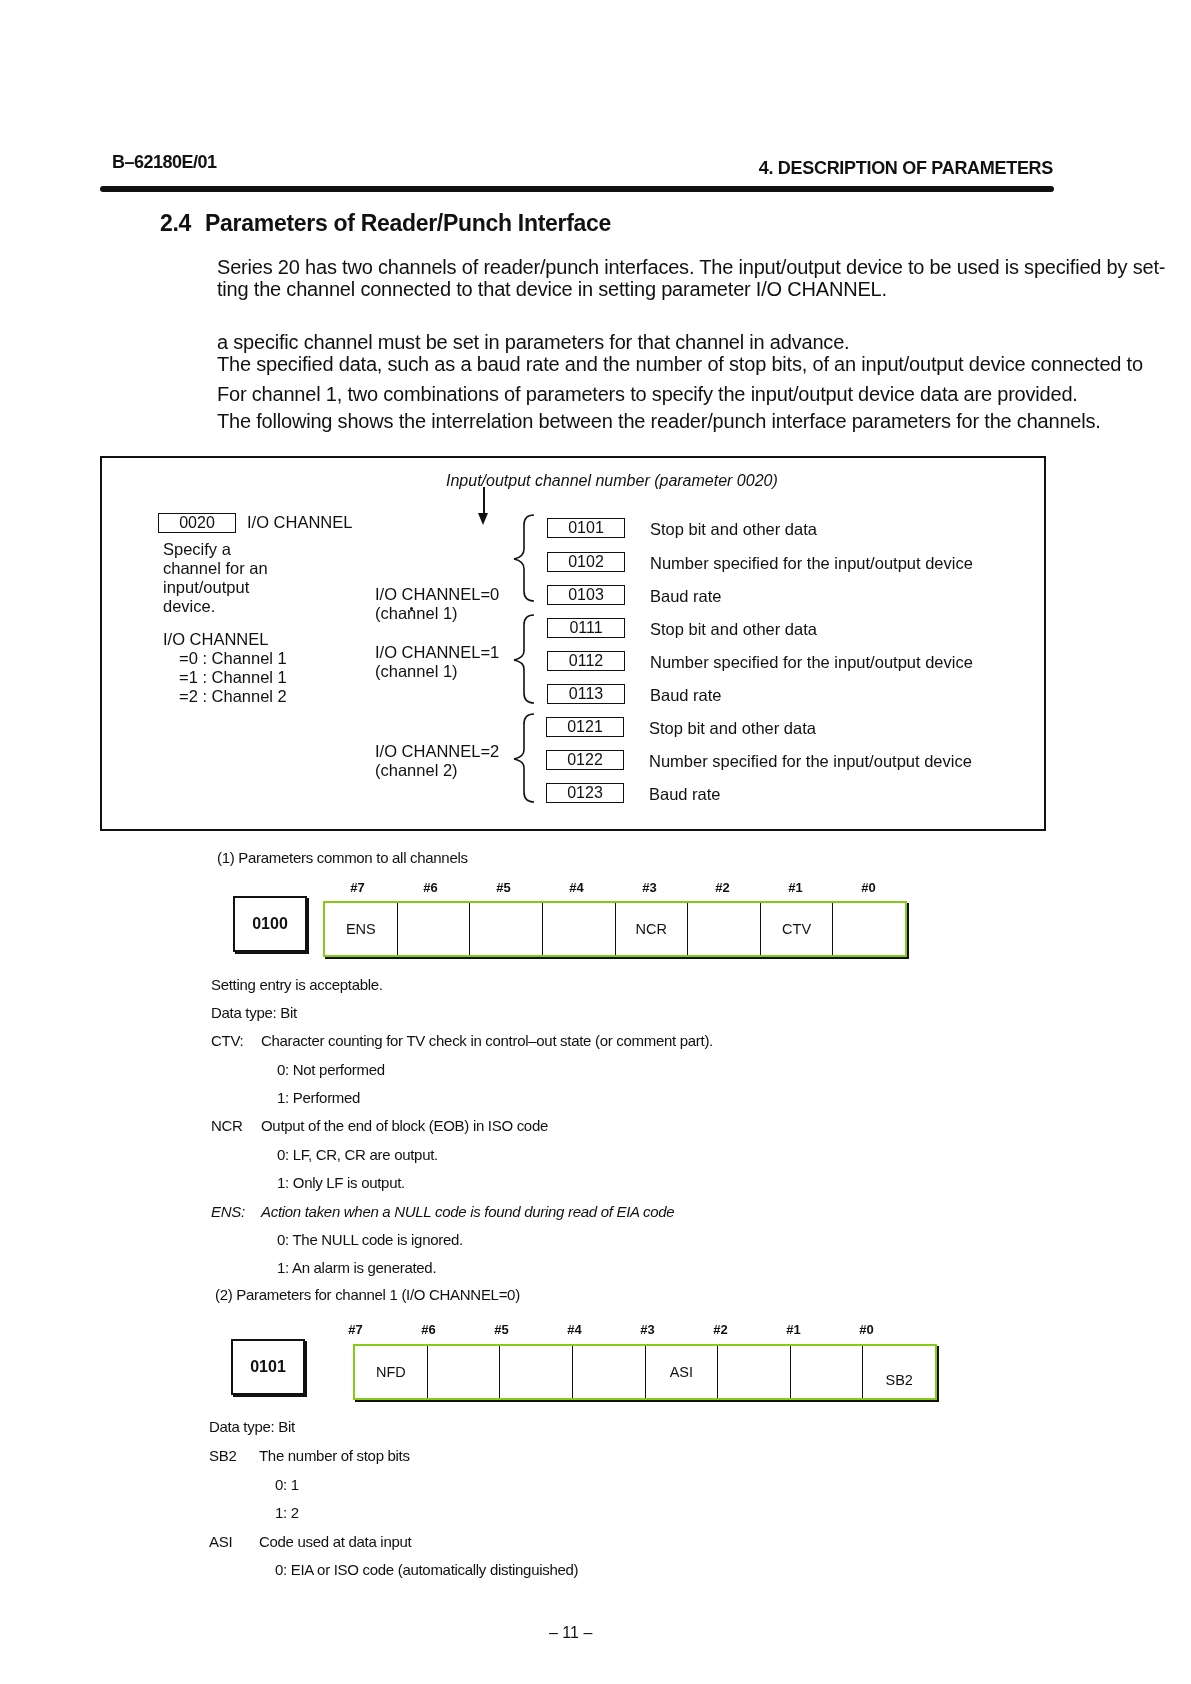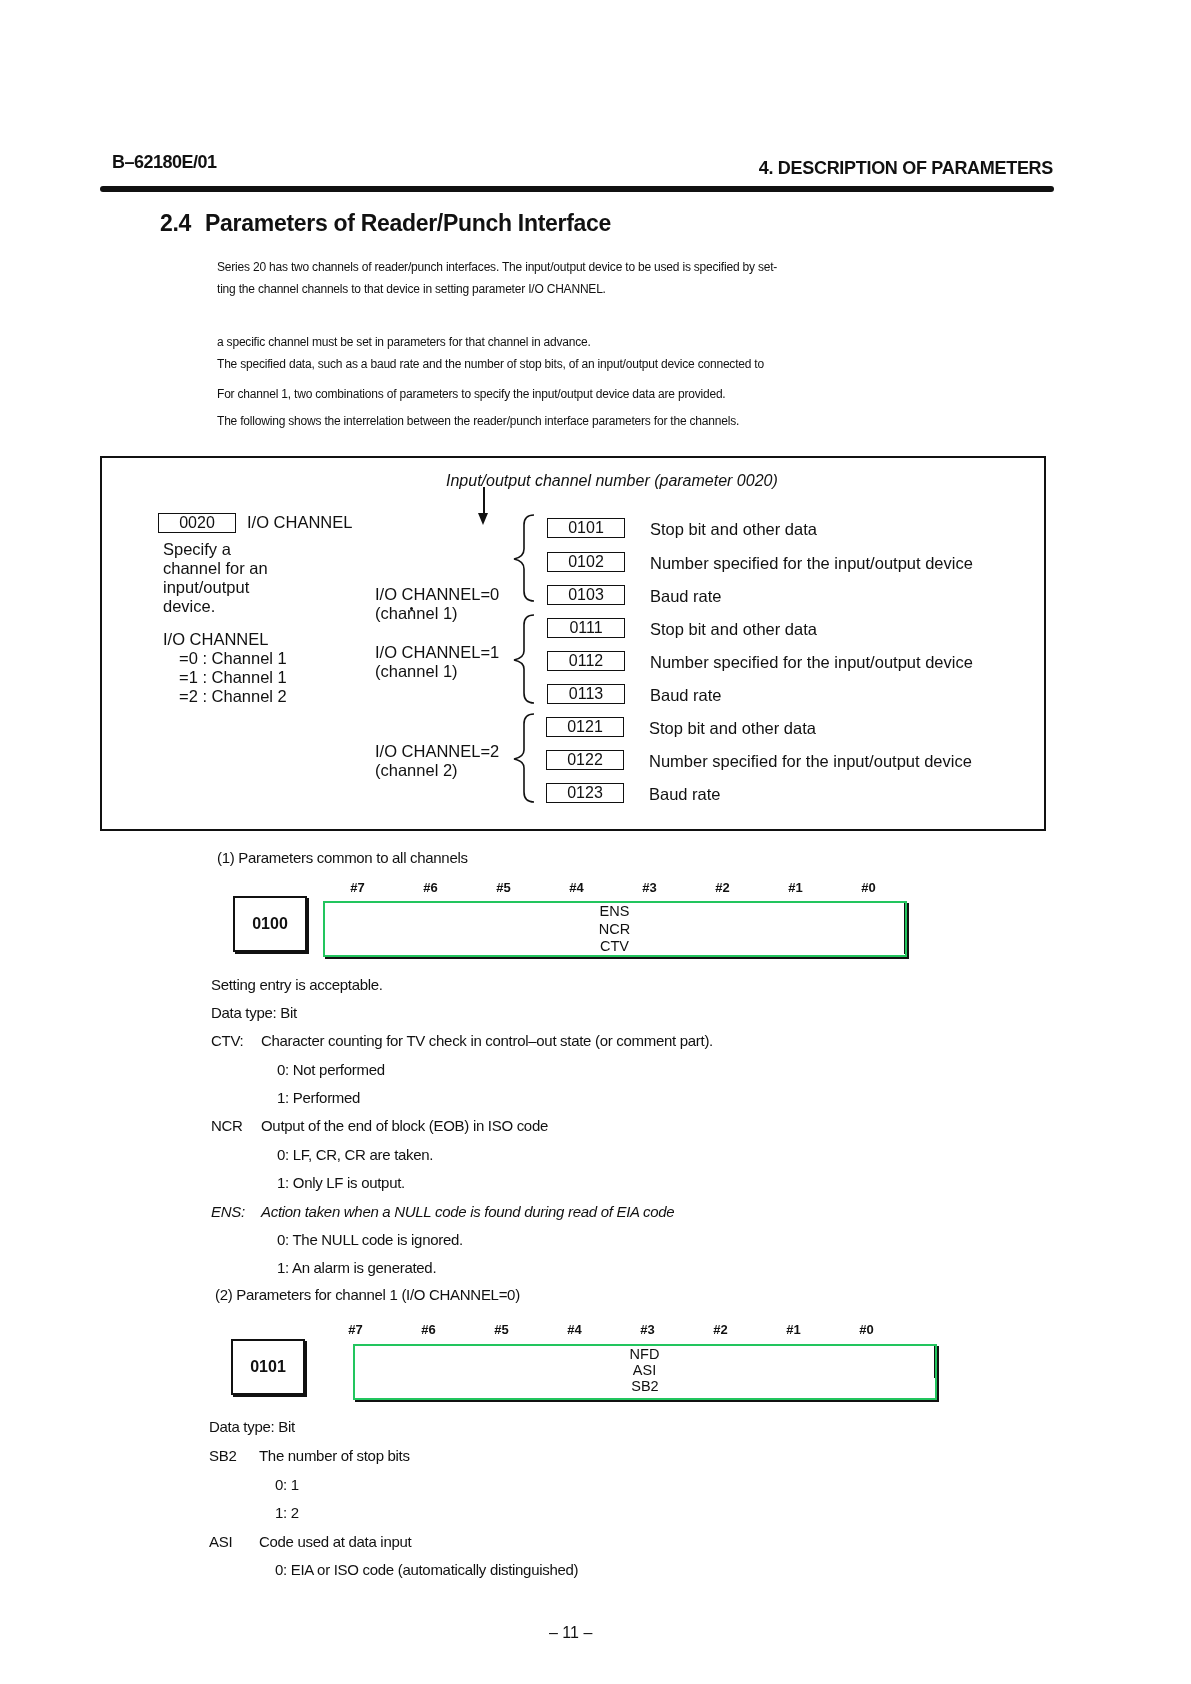--- a/index.html
+++ b/index.html
@@ -4,56 +4,56 @@
 <style>
   html, body { margin: 0; padding: 0; background: #ffffff; }
   body { width: 1191px; height: 1684px; position: relative; overflow: hidden;
          font-family: "Liberation Sans", sans-serif; color: #111; }
   .abs { position: absolute; white-space: nowrap; }
   .hdr-left { left: 112px; top: 152px; font-size: 18px; font-weight: bold; letter-spacing: -0.5px; }
   .hdr-right { right: 138px; top: 158px; font-size: 18px; font-weight: bold; letter-spacing: -0.3px; }
   .hdr-rule { left: 100px; top: 186px; width: 954px; height: 6px; background: #111; border-radius: 3px; }
   .sec-title { left: 160px; top: 210px; font-size: 23px; font-weight: bold; letter-spacing: -0.3px; }
   .sec-title .num { margin-right: 14px; }
-  .para { font-size: 12px; line-height: 22px; letter-spacing: -0.2px; }
+  .para { font-size: 20px; line-height: 22px; letter-spacing: -0.2px; }
 
   
   .frame { left: 100px; top: 456px; width: 946px; height: 375px; border: 2px solid #111; box-sizing: border-box; }
   .dtext { font-size: 16.5px; }
   .pbox { border: 1.6px solid #111; width: 78px; height: 20px; box-sizing: border-box;
           font-size: 16px; text-align: center; line-height: 18px; }
   .arrow-line { left: 483px; top: 487px; width: 1.5px; height: 28px; background: #111; }
   .arrow-head { left: 478px; top: 513px; width: 0; height: 0;
                 border-left: 5px solid transparent; border-right: 5px solid transparent; border-top: 12px solid #111; }
 
   
   .bitno { font-size: 13px; font-weight: bold; text-align: center; width: 73px; }
   .regbox { border: 2px solid #111; box-sizing: border-box; font-weight: bold; font-size: 16px;
             text-align: center; box-shadow: 2px 2px 0 #111; }
-  .bittable { border: 2px solid #22c55e; box-sizing: border-box; display: flex; box-shadow: 2px 2px 0 #111; flex-direction: column; }
+  .bittable { border: 2px solid #84cc16; box-sizing: border-box; display: flex; box-shadow: 2px 2px 0 #111; }
   .bitcell { flex: 1; border-right: 1.5px solid #111; font-size: 14.5px; display: flex;
              align-items: center; justify-content: center; }
   .bitcell:last-child { border-right: none; }
   .line { font-size: 15px; letter-spacing: -0.3px; }
   .pageno { font-size: 16px; }
 </style>
 </head>
 <body>
 
 <div class="abs hdr-left">B–62180E/01</div>
 <div class="abs hdr-right">4. DESCRIPTION OF PARAMETERS</div>
 <div class="abs hdr-rule"></div>
 
 <div class="abs sec-title">
   <span class="num">2.4</span><span>Parameters of Reader/Punch Interface</span>
 </div>
 
 <div class="abs para" style="left:217px; top:256px;">
   <div>Series 20 has two channels of reader/punch interfaces.  The input/output device to be used is specified by set-</div>
-  <div>ting the channel channels to that device in setting parameter I/O CHANNEL.</div>
+  <div>ting the channel connected to that device in setting parameter I/O CHANNEL.</div>
 </div>
 <div class="abs para" style="left:217px; top:331px;">
   <div>a specific channel must be set in parameters for that channel in advance.</div>
   <div>The specified data, such as a baud rate and the number of stop bits, of an input/output device connected to</div>
 </div>
 <div class="abs para" style="left:217px; top:383px;">For channel 1, two combinations of parameters to specify the input/output device data are provided.</div>
 <div class="abs para" style="left:217px; top:410px;">The following shows the interrelation between the reader/punch interface parameters for the channels.</div>
 
 <div class="abs frame"></div>
 <div class="abs dtext" style="left:446px; top:472px; font-size:16px;font-style:italic;">Input/output channel number (parameter 0020)</div>
@@ -147,21 +147,21 @@
 
 <div class="abs line" style="left:211px; top:1032px;">
   <span style="display:inline-block; width:50px;">CTV:</span><span>Character counting for TV check in control–out state (or comment part).</span>
 </div>
 <div class="abs line" style="left:277px; top:1061px;">0:  Not performed</div>
 <div class="abs line" style="left:277px; top:1089px;">1:  Performed</div>
 
 <div class="abs line" style="left:211px; top:1117px;">
   <span style="display:inline-block; width:50px;">NCR</span><span>Output of the end of block (EOB) in ISO code</span>
 </div>
-<div class="abs line" style="left:277px; top:1146px;">0:  LF, CR, CR are taken.</div>
+<div class="abs line" style="left:277px; top:1146px;">0:  LF, CR, CR are output.</div>
 <div class="abs line" style="left:277px; top:1174px;">1:  Only LF is output.</div>
 
 <div class="abs line" style="left:211px; top:1203px;font-style:italic;">
   <span style="display:inline-block; width:50px;">ENS:</span><span>Action taken when a NULL code is found during read of EIA code</span>
 </div>
 <div class="abs line" style="left:277px; top:1231px;">0:  The NULL code is ignored.</div>
 <div class="abs line" style="left:277px; top:1259px;">1:  An alarm is generated.</div>
 
 <div class="abs line" style="left:215px; top:1286px;">(2) Parameters for channel 1 (I/O CHANNEL=0)</div>
 <div class="abs" style="left:319px; top:1322px; display:flex; width:584px;">

